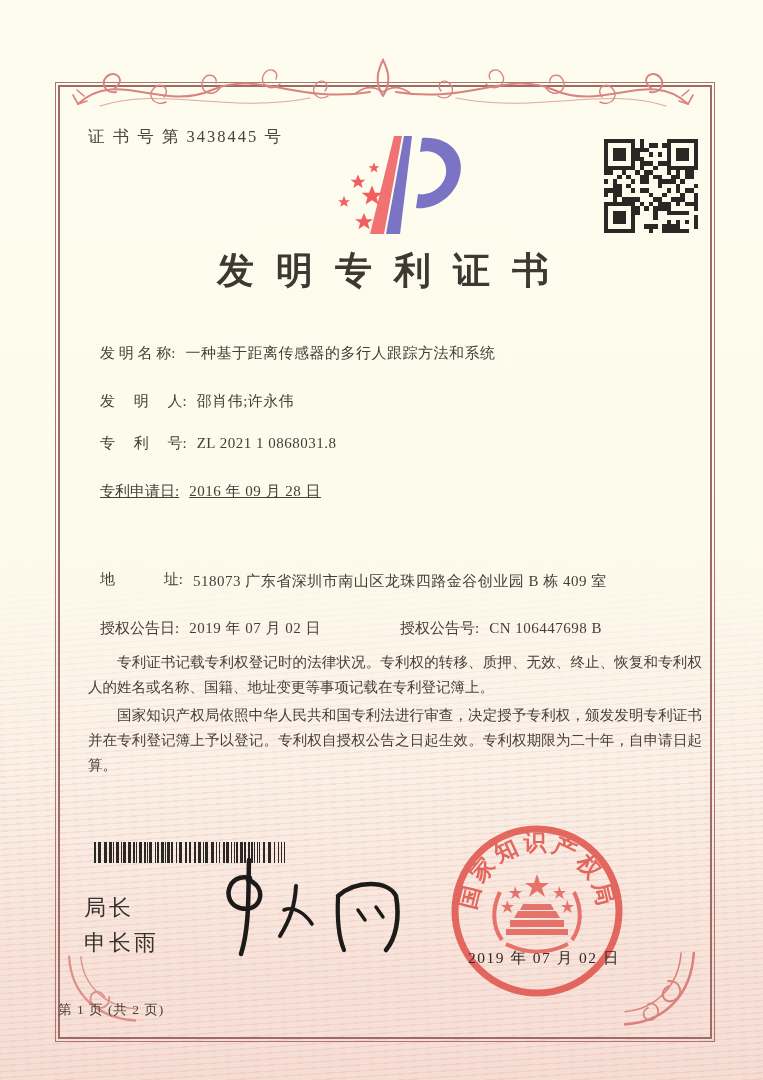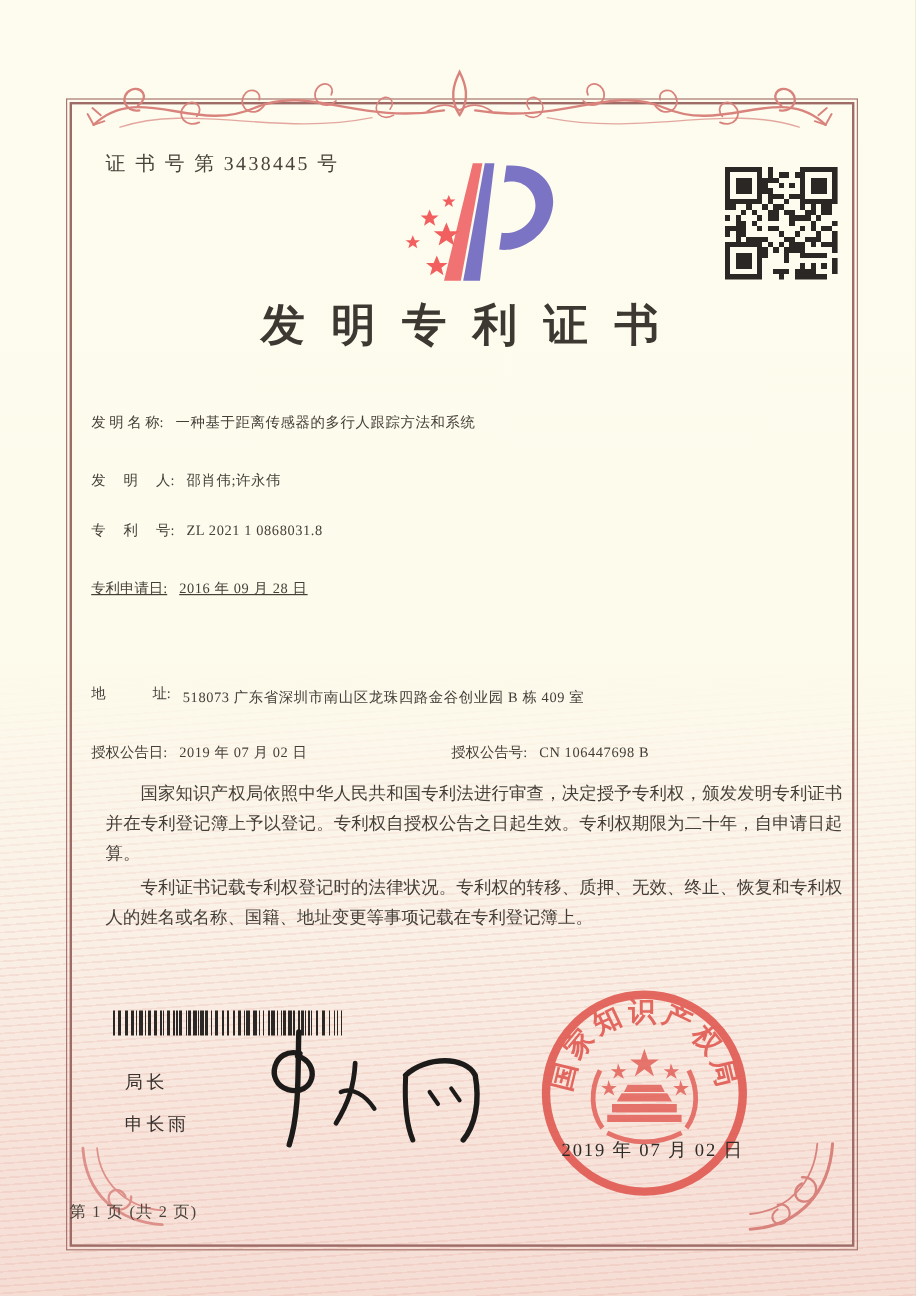--- a/index.html
+++ b/index.html
@@ -19,29 +19,29 @@
     border:2px solid #9f6b67;outline:1px solid #a9766f;outline-offset:2px;
   }
   .ornament{position:absolute;pointer-events:none;}
   .cert-no{position:absolute;left:88px;top:126px;font-size:16.5px;letter-spacing:2px;color:#4a433c;white-space:pre;}
   .logo{position:absolute;left:328px;top:130px;width:152px;height:110px;}
   .qr{position:absolute;left:604px;top:139px;width:94px;height:94px;}
   .doc-title{
     position:absolute;left:58px;top:246px;width:650px;text-align:center;
     font-size:37px;font-weight:bold;color:#3e3833;letter-spacing:22px;text-indent:22px;white-space:nowrap;font-family:Liberation Serif, serif;
   }
-  .row{position:absolute;left:76px;font-size:12px;white-space:nowrap;}
+  .row{position:absolute;left:100px;font-size:15px;white-space:nowrap;}
   .row .flabel{white-space:pre;color:#46403a;}
   .row .fvalue{margin-left:10px;letter-spacing:.5px;color:#443e38;}
   .row .fvalue.wrap{display:inline-block;white-space:normal;width:478px;vertical-align:top;line-height:23px;}
   .col2{position:absolute;left:300px;top:0;white-space:nowrap;}
   .paras{position:absolute;left:88px;top:650px;width:614px;font-size:14.5px;line-height:25px;text-align:justify;color:#453f39;}
   .paras p{margin:0 0 3px;text-indent:2em;}
   .barcode{position:absolute;left:93px;top:842px;width:196px;height:21px;}
-  .official{position:absolute;left:104px;font-size:15px;font-family:"Liberation Sans","DejaVu Sans",sans-serif;color:#37322d;letter-spacing:3px;}
+  .official{position:absolute;left:84px;font-size:22px;font-family:"Liberation Sans","DejaVu Sans",sans-serif;color:#37322d;letter-spacing:3px;}
   .sig{position:absolute;left:192px;top:852px;width:220px;height:110px;}
   .seal{position:absolute;left:448px;top:822px;width:178px;height:178px;opacity:.88;}
   .seal-date{position:absolute;left:468px;top:948px;font-size:15.5px;letter-spacing:1.5px;color:#2e2a26;white-space:nowrap;}
   .page-info{position:absolute;left:58px;top:1001px;width:650px;font-size:13.5px;letter-spacing:1px;color:#4a433c;}
   .back-note{position:absolute;left:58px;top:1047px;width:614px;text-align:center;font-size:14.5px;letter-spacing:2px;color:#4a433c;}
 </style>
 </head>
 <body>
 
 <div class="page">
@@ -259,22 +259,22 @@
     <span class="flabel">地　　　 址:</span><span class="fvalue wrap">518073 广东省深圳市南山区龙珠四路金谷创业园 B 栋 409 室</span>
   </div>
   <div class="row" style="top:619px;">
     <span class="flabel">授权公告日:</span><span class="fvalue">2019 年 07 月 02 日</span>
     <span class="col2">
       <span class="flabel">授权公告号:</span><span class="fvalue">CN 106447698 B</span>
     </span>
   </div>
 
   <div class="paras">
+    <p>专利证书记载专利权登记时的法律状况。专利权的转移、质押、无效、终止、恢复和专利权人的姓名或名称、国籍、地址变更等事项记载在专利登记簿上。</p>
     <p>国家知识产权局依照中华人民共和国专利法进行审查，决定授予专利权，颁发发明专利证书并在专利登记簿上予以登记。专利权自授权公告之日起生效。专利权期限为二十年，自申请日起算。</p>
-    <p>专利证书记载专利权登记时的法律状况。专利权的转移、质押、无效、终止、恢复和专利权人的姓名或名称、国籍、地址变更等事项记载在专利登记簿上。</p>
   </div>
 
   <svg class="barcode" id="bc-svg" viewBox="0 0 196 21" preserveAspectRatio="none" fill="#2b2724" shape-rendering="crispEdges">
       <rect x="1" y="0" width="2" height="21"></rect>
       <rect x="5" y="0" width="3" height="21"></rect>
       <rect x="11" y="0" width="3" height="21"></rect>
       <rect x="16" y="0" width="3" height="21"></rect>
       <rect x="20" y="0" width="1" height="21"></rect>
       <rect x="23" y="0" width="3" height="21"></rect>
       <rect x="28" y="0" width="1" height="21"></rect>

